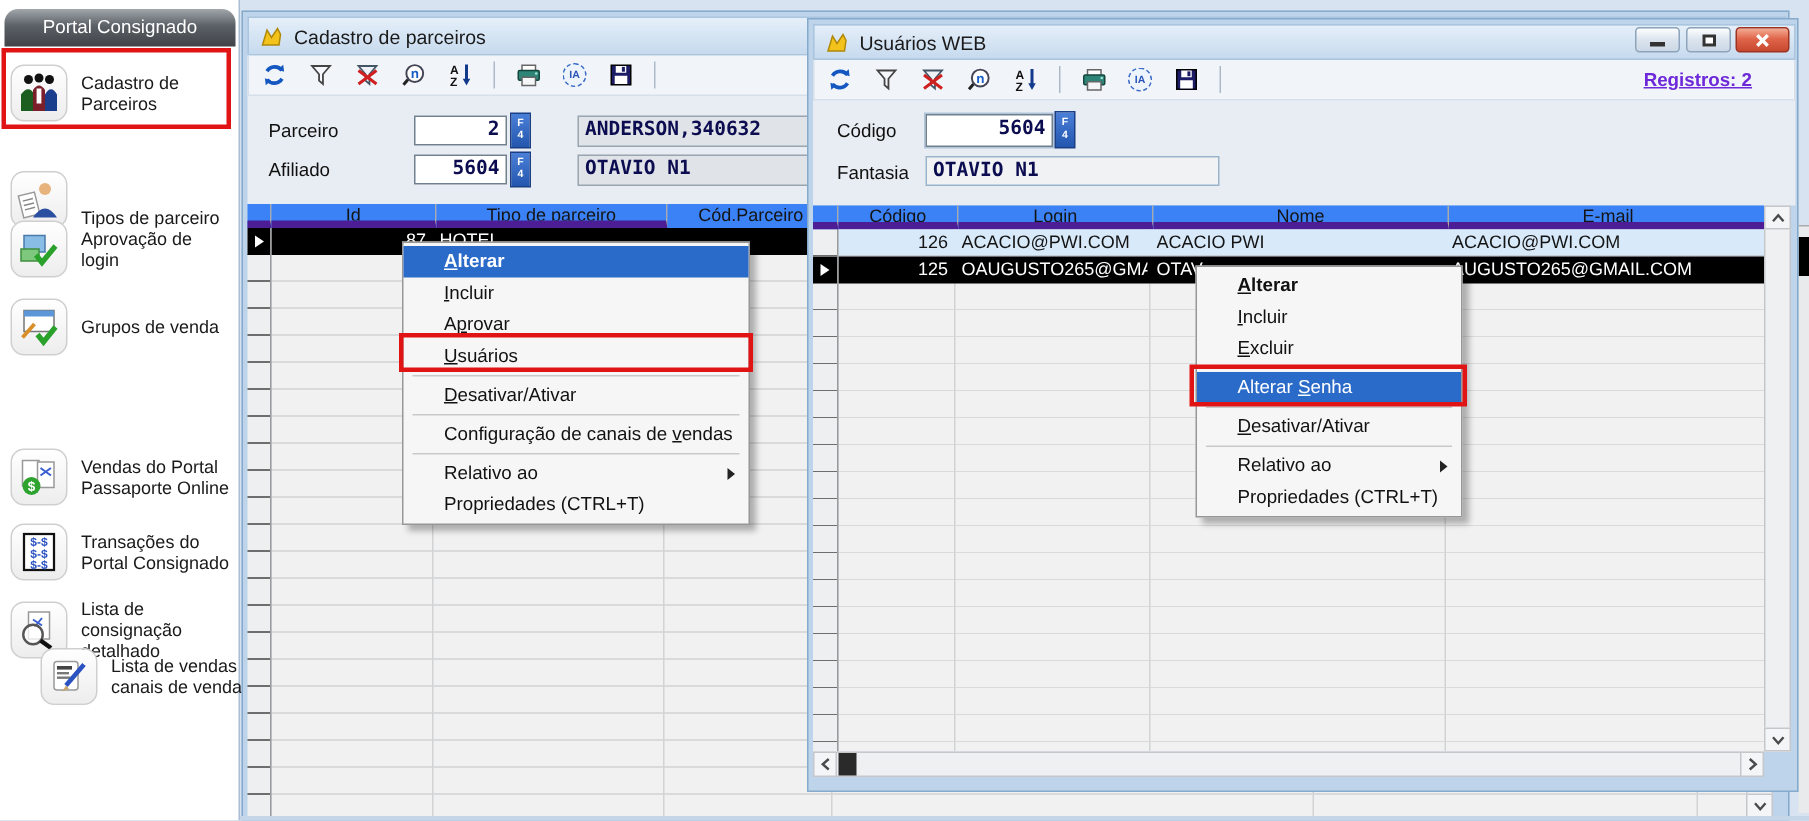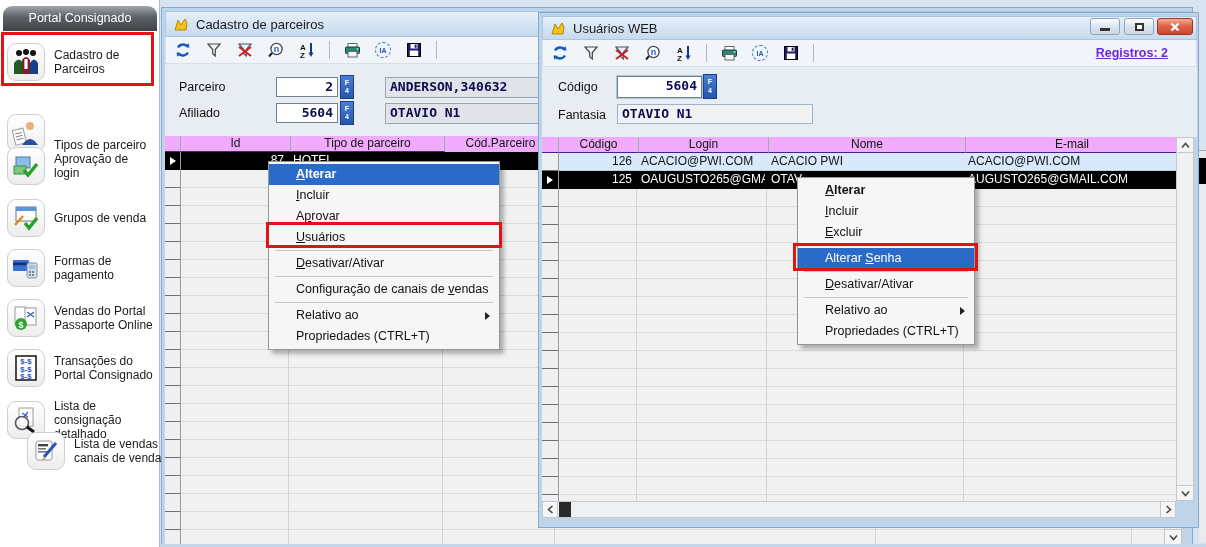--- a/index.html
+++ b/index.html
@@ -30,21 +30,21 @@
   .inp { background:#fff; border:1px solid #70808f; font-family:"DejaVu Sans Mono",monospace; font-weight:bold;
     font-size:13px; color:#0c0c50; text-align:right; padding:1px 4px; line-height:16px; }
   .disp { background:#e0e3e7; border:1px solid #99a5b1; font-family:"DejaVu Sans Mono",monospace; font-weight:bold;
     font-size:13px; color:#0c0c50; padding:1px 4px; white-space:nowrap; overflow:hidden; line-height:16px; }
   .disp.lite { background:#f0f2f4; border-color:#9ab4cc; }
   .f4 { background:linear-gradient(#4a7fd8,#2456ae); border:1px solid #1b3f85; color:#fff;
     font-size:7px; font-weight:bold; line-height:1.15; display:flex; flex-direction:column;
     align-items:center; justify-content:center; }
 
   
-  .gh-blank, .gh-cell { background:#f0abfc; border-right:1px solid #a9a9a9; border-bottom:1px solid #4c1d95; }
+  .gh-blank, .gh-cell { background:#3b82f6; border-right:1px solid #a9a9a9; border-bottom:5px solid #4c1d95; }
   .gh-cell { text-align:center; font-size:12px; line-height:15px; overflow:hidden; white-space:nowrap; }
   .gridbody { background:repeating-linear-gradient(#f1f1f2 0 17px,#d9dadb 17px 18px); }
   .indcol { background:repeating-linear-gradient(#edeff1 0 17px,#6e6e6e 17px 18px); border-right:1px solid #9a9a9a; }
   .vline { width:1px; background:#d2d3d5; }
   .cell { position:absolute; top:0; height:18px; line-height:17px; overflow:hidden; white-space:nowrap; font-size:12px; }
   .selrow { background:#000; color:#fff; }
   .hlrow { background:#d8eafa; }
   .rowarr { width:0; height:0; border-left:6px solid #fff; border-top:4px solid transparent; border-bottom:4px solid transparent; }
 
   
@@ -122,35 +122,20 @@
       <svg width="30" height="30" viewBox="0 0 30 30">
           <rect x="5" y="4" width="20" height="14" fill="#fff" stroke="#777"></rect>
           <rect x="5" y="4" width="20" height="4" fill="#5a96d8"></rect>
           <line x1="4" y1="22" x2="12" y2="13" stroke="#d88f2a" stroke-width="2.5"></line>
           <path d="M14 20 l4 5 8 -10" stroke="#2aa12a" stroke-width="3.5" fill="none"></path>
         </svg>
     </span>
     <span class="side-label">Grupos de venda</span>
   </div>
 
-  <div class="side-item abs" style="top:244px;height:48px;">
-    <span class="side-icon">
-      <svg width="30" height="30" viewBox="0 0 30 30">
-          <rect x="2" y="7" width="16" height="11" rx="1" fill="#3a6fd8"></rect>
-          <rect x="2" y="9.5" width="16" height="2.8" fill="#12327a"></rect>
-          <rect x="16" y="10" width="10" height="15" rx="1.5" fill="#d4dbe2" stroke="#8a949e"></rect>
-          <rect x="18" y="12" width="6" height="4" fill="#9fc2e8"></rect>
-          <circle cx="19" cy="19" r="1" fill="#666"></circle>
-          <circle cx="22" cy="19" r="1" fill="#666"></circle>
-          <circle cx="19" cy="22" r="1" fill="#666"></circle>
-          <circle cx="22" cy="22" r="1" fill="#666"></circle>
-        </svg>
-    </span>
-    <span class="side-label">Formas de pagamento</span>
-  </div>
 
   <div class="side-item abs" style="top:294px;height:48px;">
     <span class="side-icon">
       <svg width="30" height="30" viewBox="0 0 30 30">
           <rect x="4" y="4" width="11" height="17" fill="#fff" stroke="#999"></rect>
           <rect x="14" y="5" width="11" height="17" fill="#fff" stroke="#999"></rect>
           <path d="M16 9 l7 5 M23 9 l-7 5" stroke="#3a5fd0" stroke-width="1.4"></path>
           <circle cx="10" cy="21" r="6" fill="#2fa32f"></circle>
           <text x="10" y="24.5" font-size="9" font-weight="bold" fill="#fff" text-anchor="middle">$</text>
         </svg>

